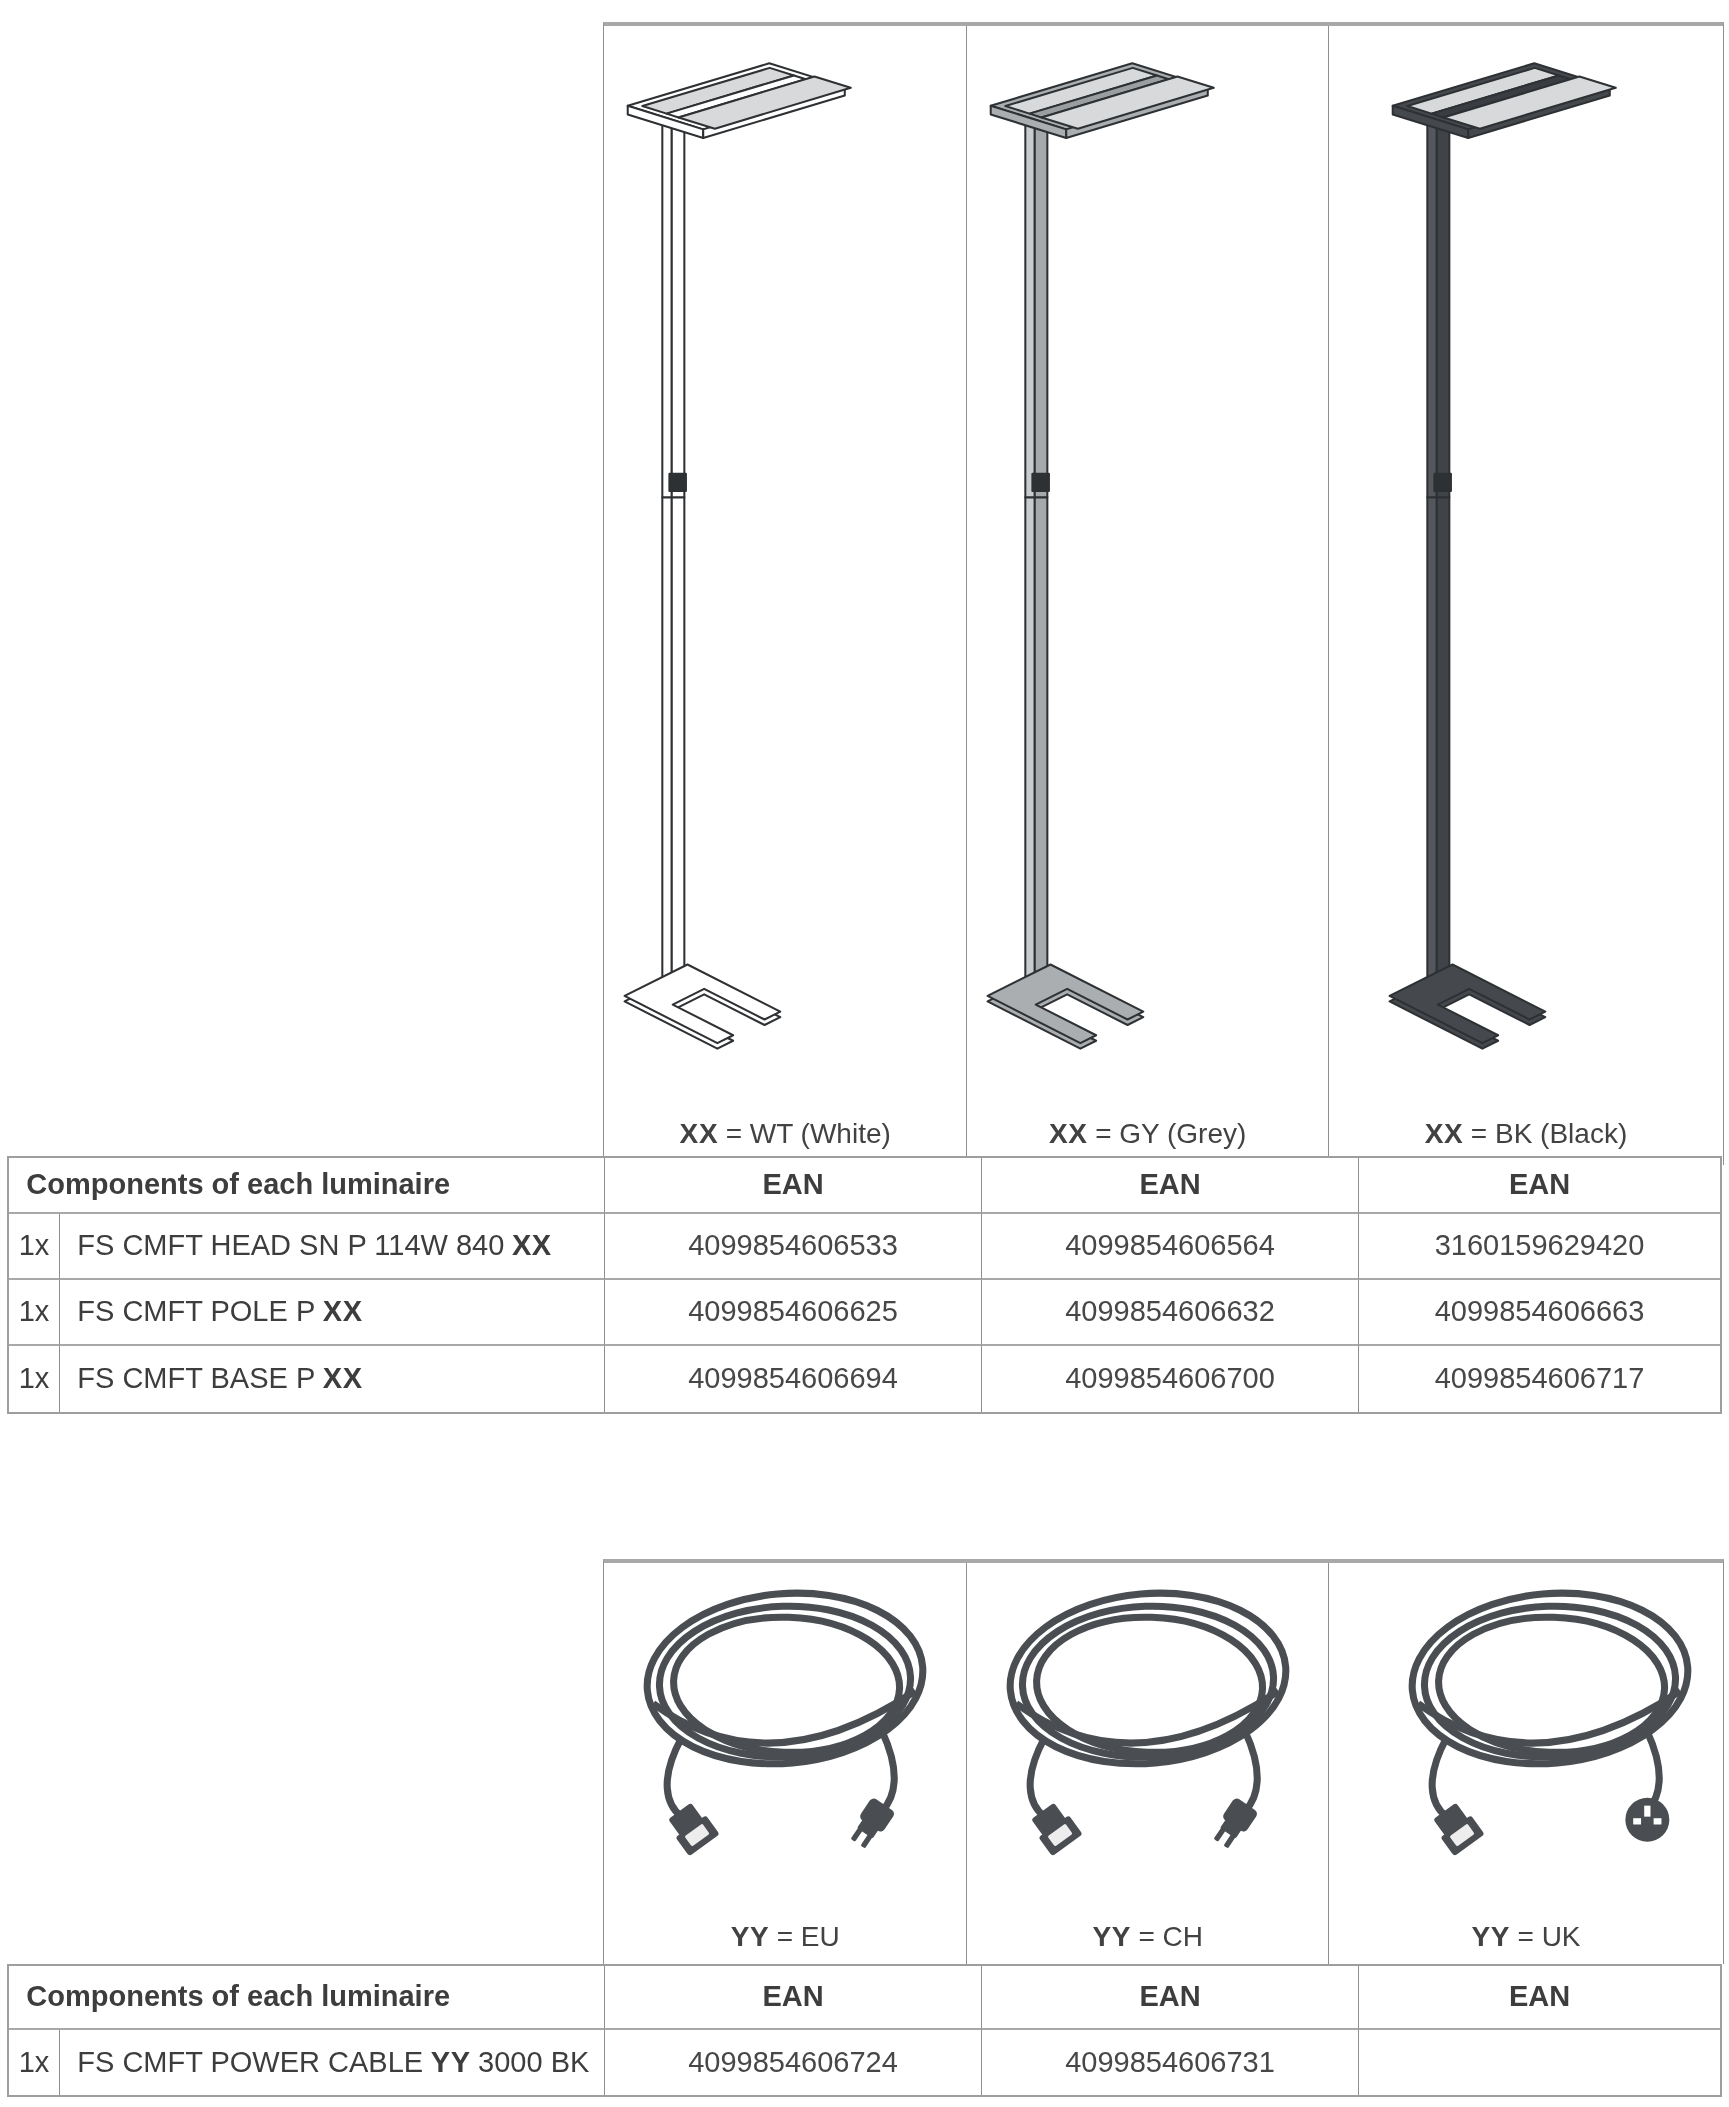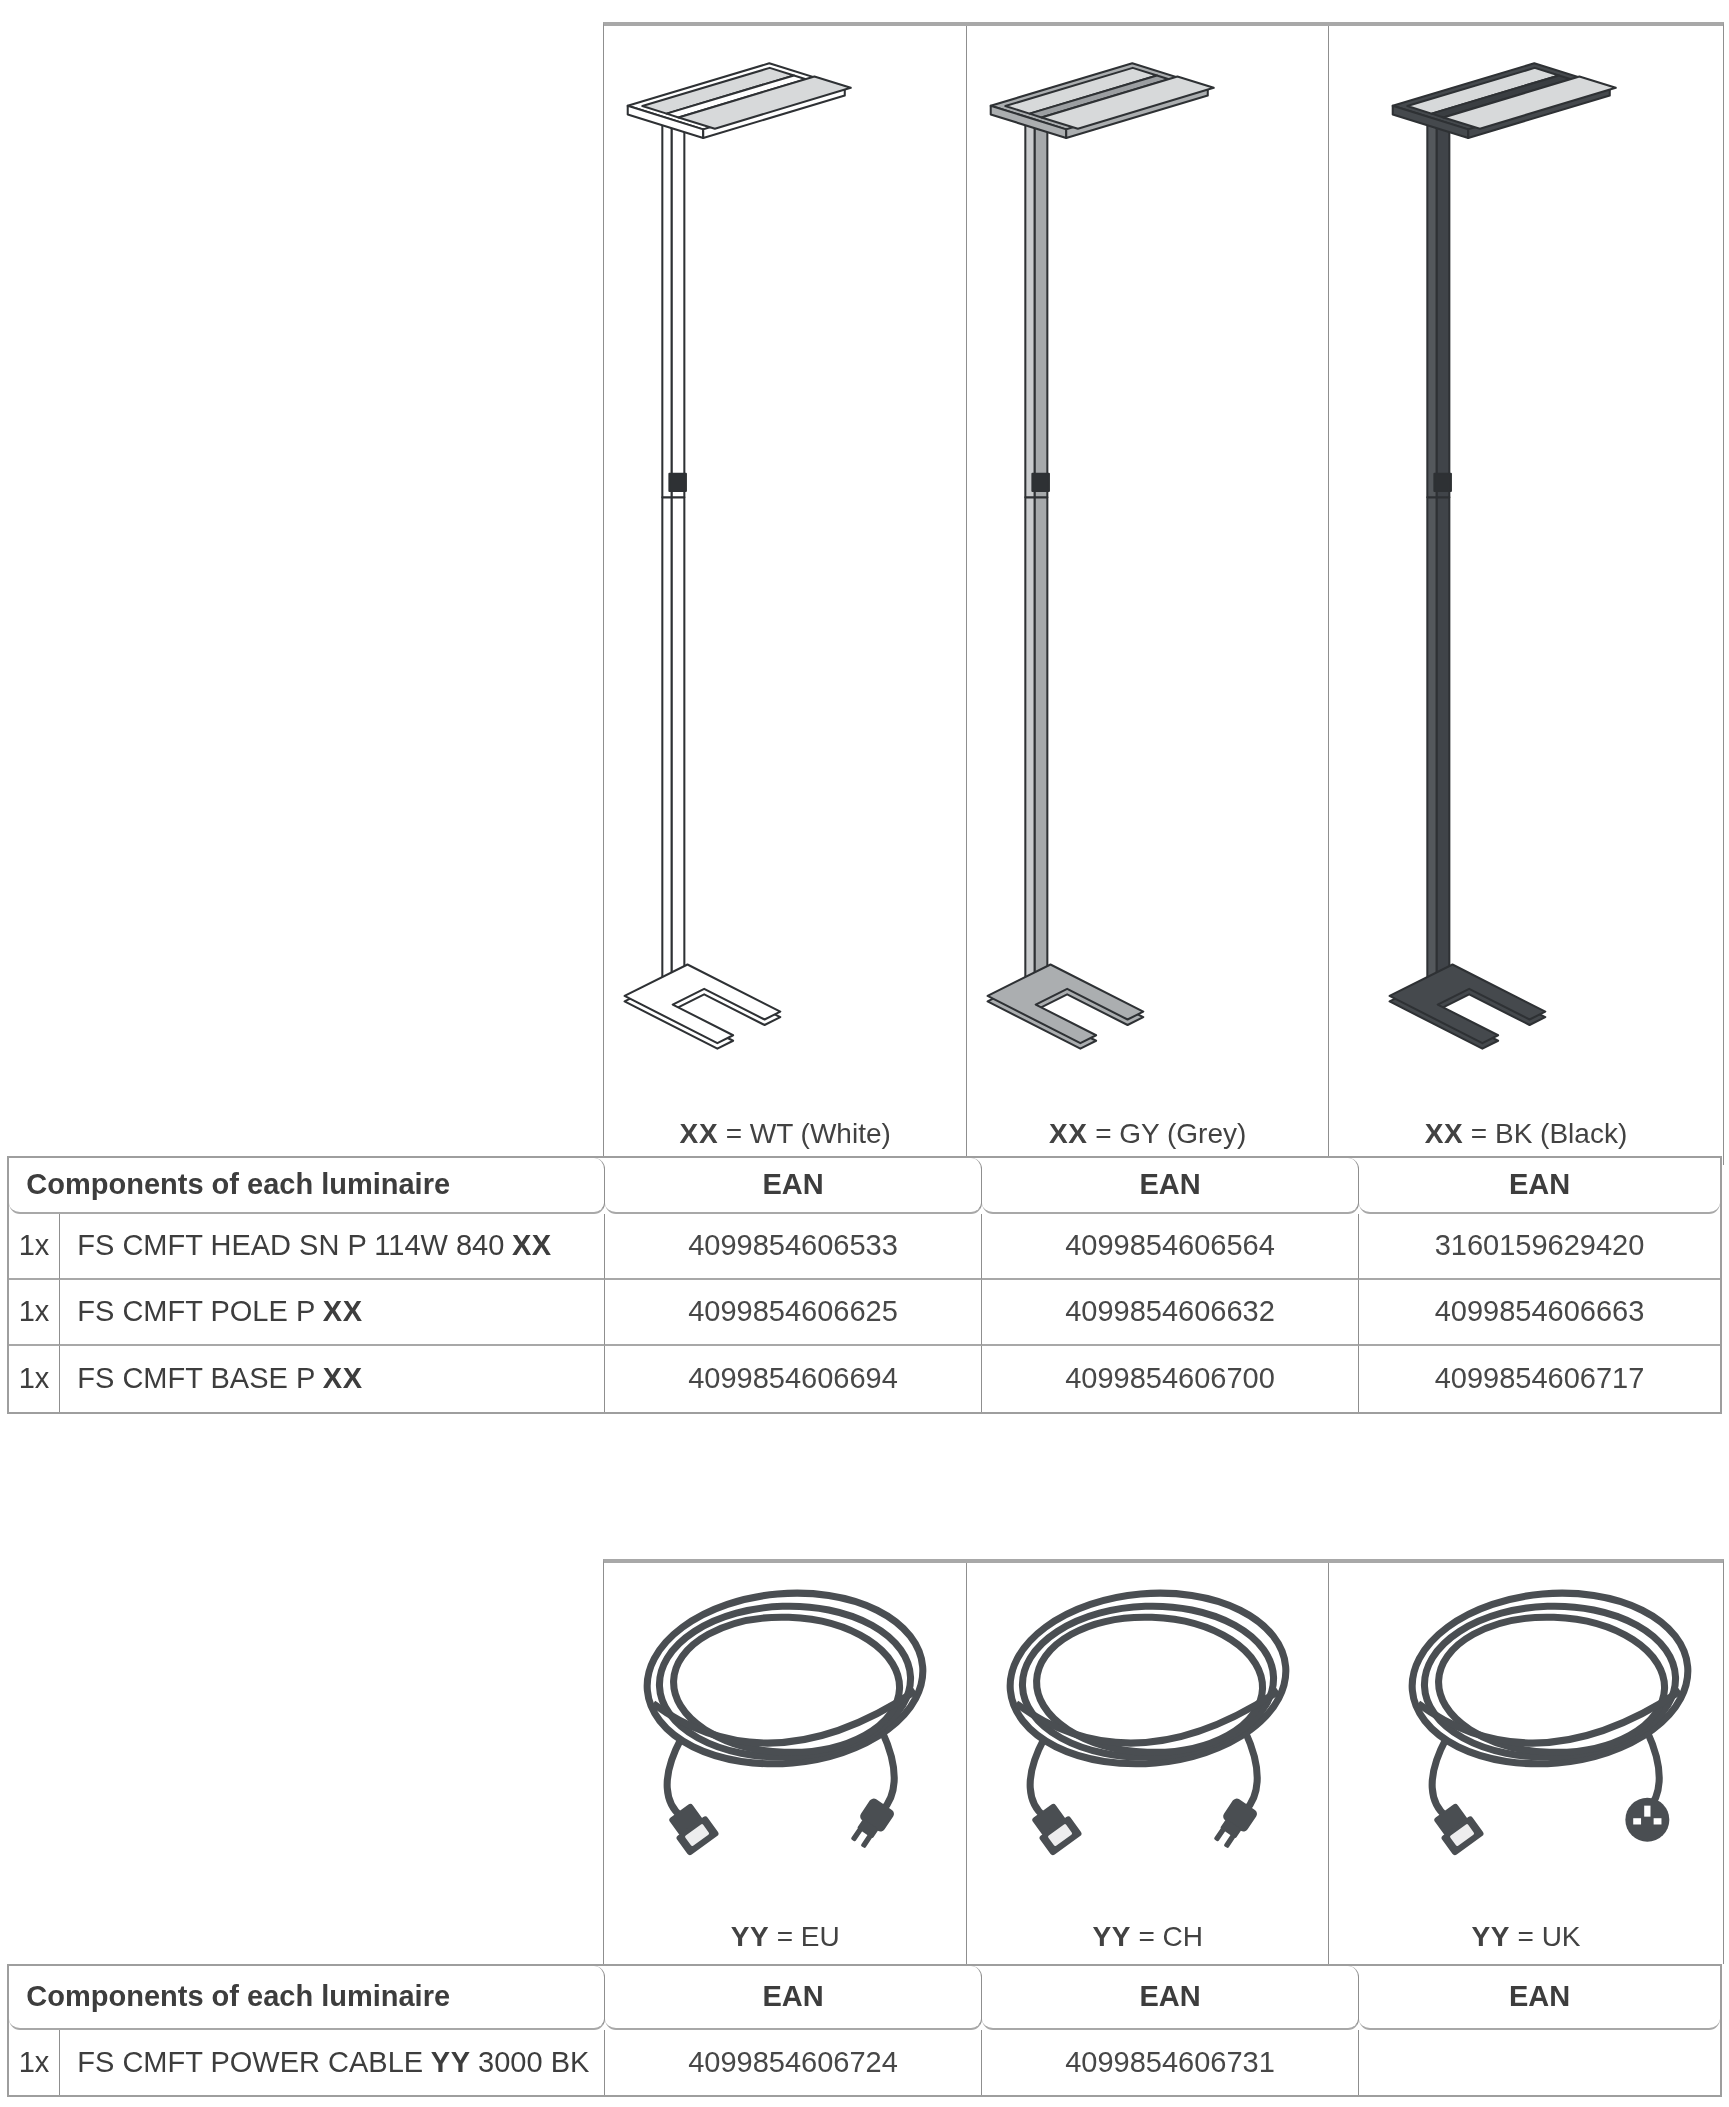--- a/index.html
+++ b/index.html
@@ -51,21 +51,21 @@
   .cell{
     display:flex;align-items:center;
     border-right:1.7px solid var(--border-light,#8f8f8f);
     border-bottom:2.9px solid var(--border-heavy,#a8a8a8);
     box-sizing:border-box;
     overflow:hidden;white-space:nowrap;
   }
   .cell.nb-r{border-right:none;}
   .cell.nb-b{border-bottom:none;}
   .cell.c{justify-content:center;text-align:center;}
-  .cell.hdr{font-weight:bold;border-radius:11px;}
+  .cell.hdr{font-weight:bold;}
   .cell.span2{grid-column:1 / span 2;padding-left:17.3px;}
   .cell.desc{padding-left:17.3px;}
   .cell.desc span + span{margin-left:7.5px;}
   .cell.desc .b{font-weight:bold;letter-spacing:0.6px;}
   .num{color:#474747;}
   .hidden-defs{position:absolute;width:0;height:0;overflow:hidden;}
 </style>
 </head>
 <body>
 

